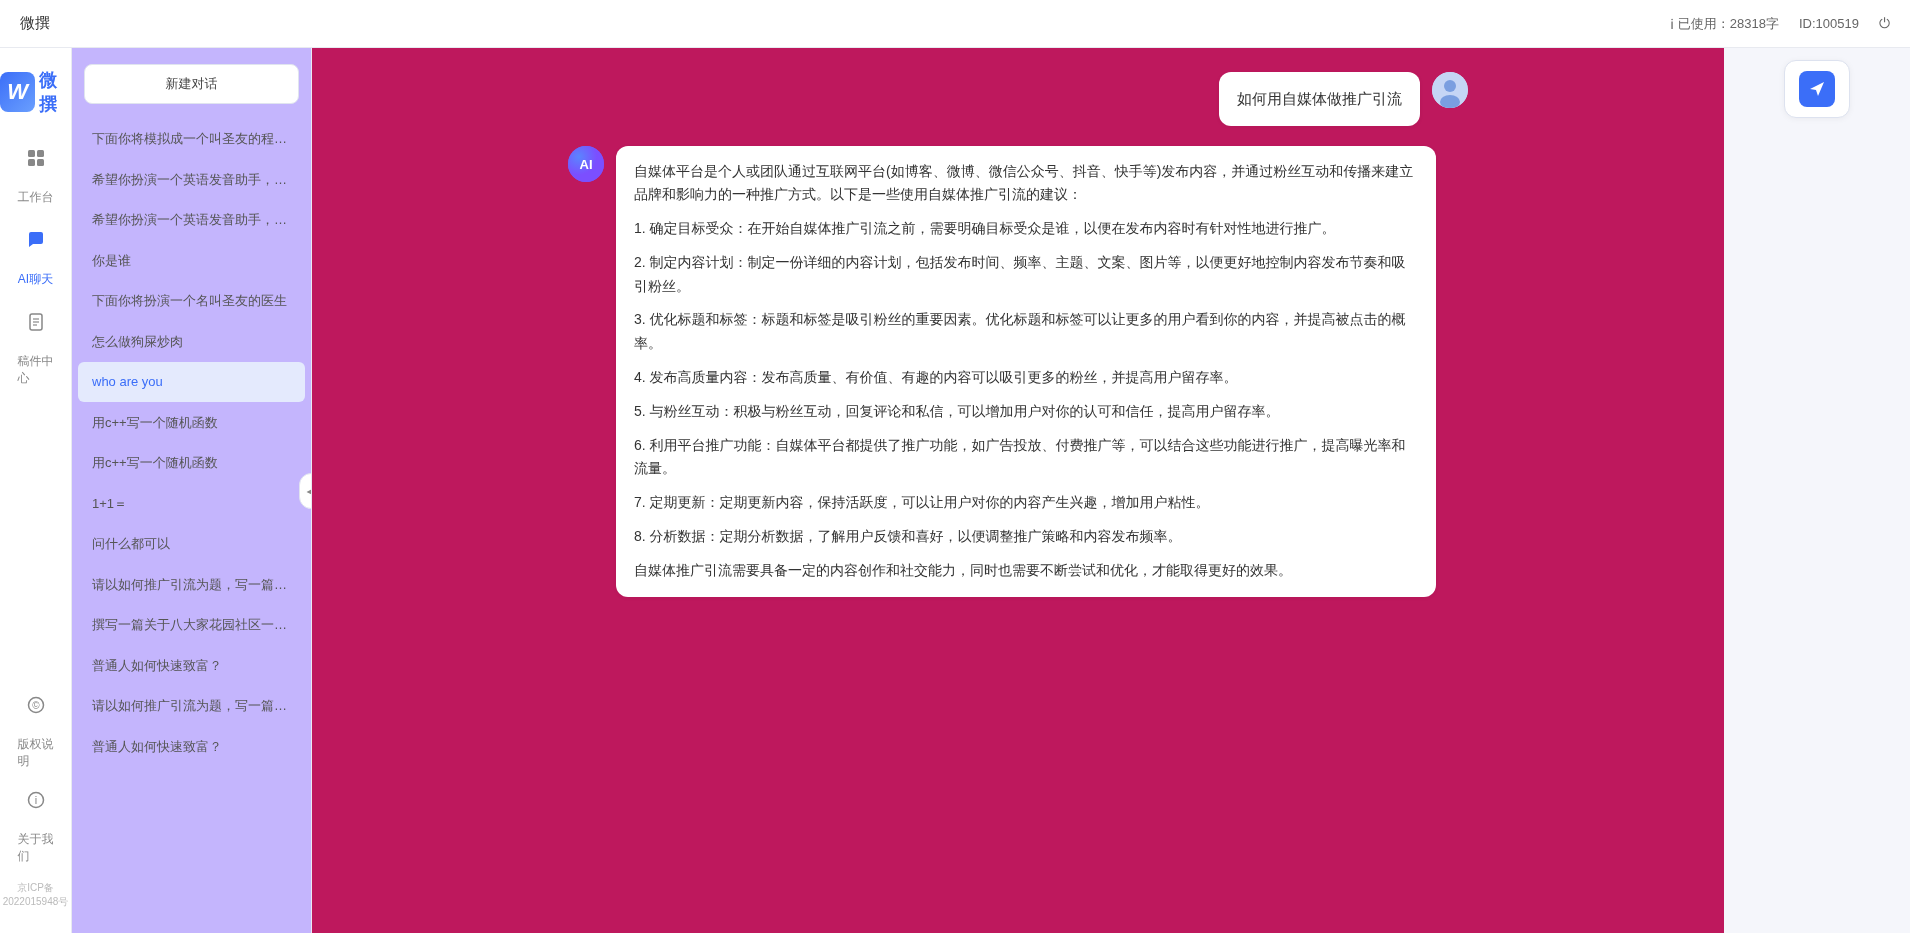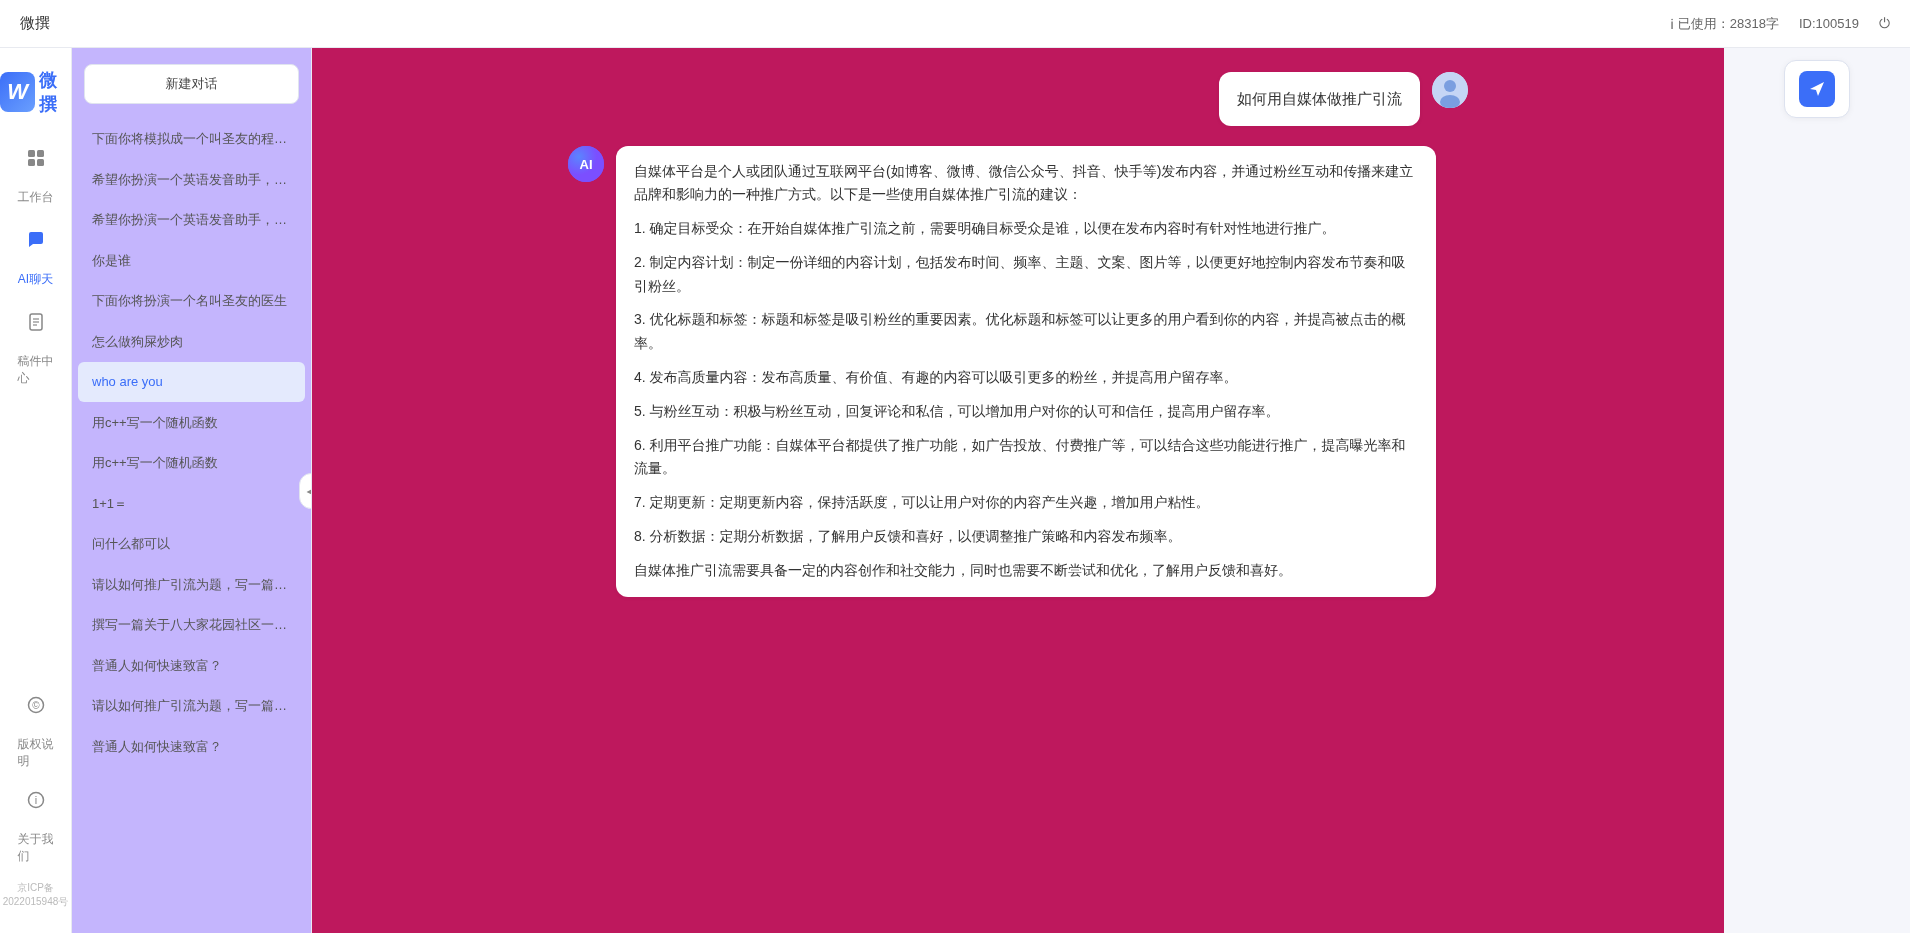--- a/index.html
+++ b/index.html
@@ -397,21 +397,21 @@
           <div class="msg-bubble">
             <p>自媒体平台是个人或团队通过互联网平台(如博客、微博、微信公众号、抖音、快手等)发布内容，并通过粉丝互动和传播来建立品牌和影响力的一种推广方式。以下是一些使用自媒体推广引流的建议：</p>
             <p>1. 确定目标受众：在开始自媒体推广引流之前，需要明确目标受众是谁，以便在发布内容时有针对性地进行推广。</p>
             <p>2. 制定内容计划：制定一份详细的内容计划，包括发布时间、频率、主题、文案、图片等，以便更好地控制内容发布节奏和吸引粉丝。</p>
             <p>3. 优化标题和标签：标题和标签是吸引粉丝的重要因素。优化标题和标签可以让更多的用户看到你的内容，并提高被点击的概率。</p>
             <p>4. 发布高质量内容：发布高质量、有价值、有趣的内容可以吸引更多的粉丝，并提高用户留存率。</p>
             <p>5. 与粉丝互动：积极与粉丝互动，回复评论和私信，可以增加用户对你的认可和信任，提高用户留存率。</p>
             <p>6. 利用平台推广功能：自媒体平台都提供了推广功能，如广告投放、付费推广等，可以结合这些功能进行推广，提高曝光率和流量。</p>
             <p>7. 定期更新：定期更新内容，保持活跃度，可以让用户对你的内容产生兴趣，增加用户粘性。</p>
             <p>8. 分析数据：定期分析数据，了解用户反馈和喜好，以便调整推广策略和内容发布频率。</p>
-            <p>自媒体推广引流需要具备一定的内容创作和社交能力，同时也需要不断尝试和优化，了解用户反馈和喜好。</p>
+            <p>自媒体推广引流需要具备一定的内容创作和社交能力，同时也需要不断尝试和优化，才能取得更好的效果。</p>
           </div>
         </div>
       </div>
 
     <div class="chat-input-area">
       <div class="input-box">
         <div class="send-btn">
           <svg width="18" height="18" viewBox="0 0 18 18" fill="none">
             <path d="M2 9L16 2L10 16L8 10L2 9Z" fill="white"></path>
           </svg>

